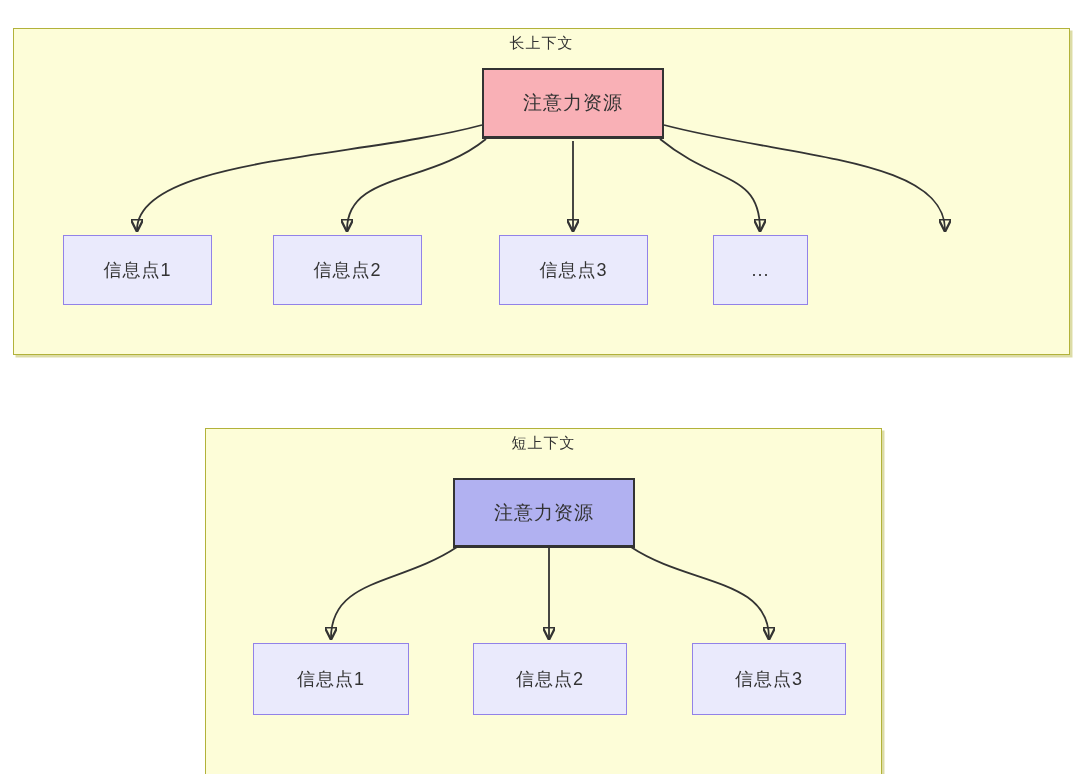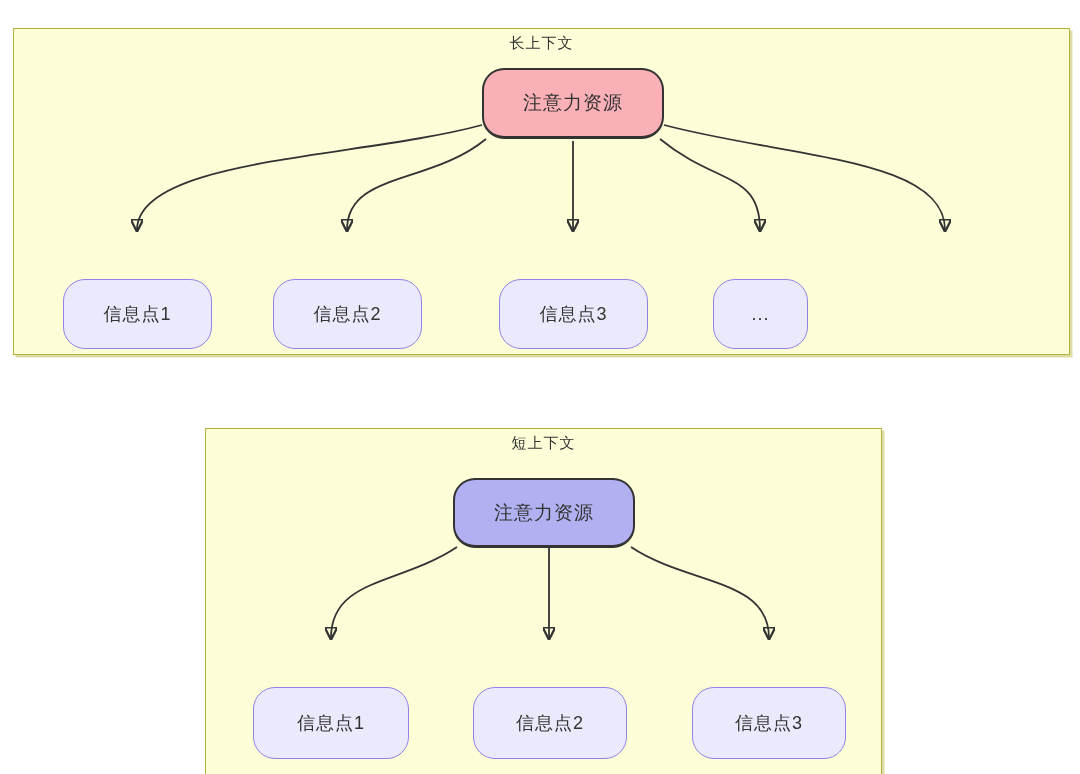--- a/index.html
+++ b/index.html
@@ -35,33 +35,31 @@
   .node {
     position: absolute;
     display: flex;
     align-items: center;
     justify-content: center;
     box-sizing: border-box;
     font-size: 18px;
     letter-spacing: 1px;
     color: #333333;
     text-align: center;
-    border-radius: 22px;
   }
   .attention {
     border: 2.5px solid #333333;
     border-bottom-width: 3.5px;
     font-size: 19px;
   }
   .attention.pink   { background: #f9b0b6; }
   .attention.purple { background: #b1b1f1; }
   .info {
     background: #eaeafc;
     border: 1.5px solid #9282e8;
-    margin-top: 44px;
   }
   .arrow-layer {
     position: absolute;
     top: 0; left: 0;
     width: 1080px;
     height: 774px;
     pointer-events: none;
   }
   .arrow-layer path {
     fill: none;

